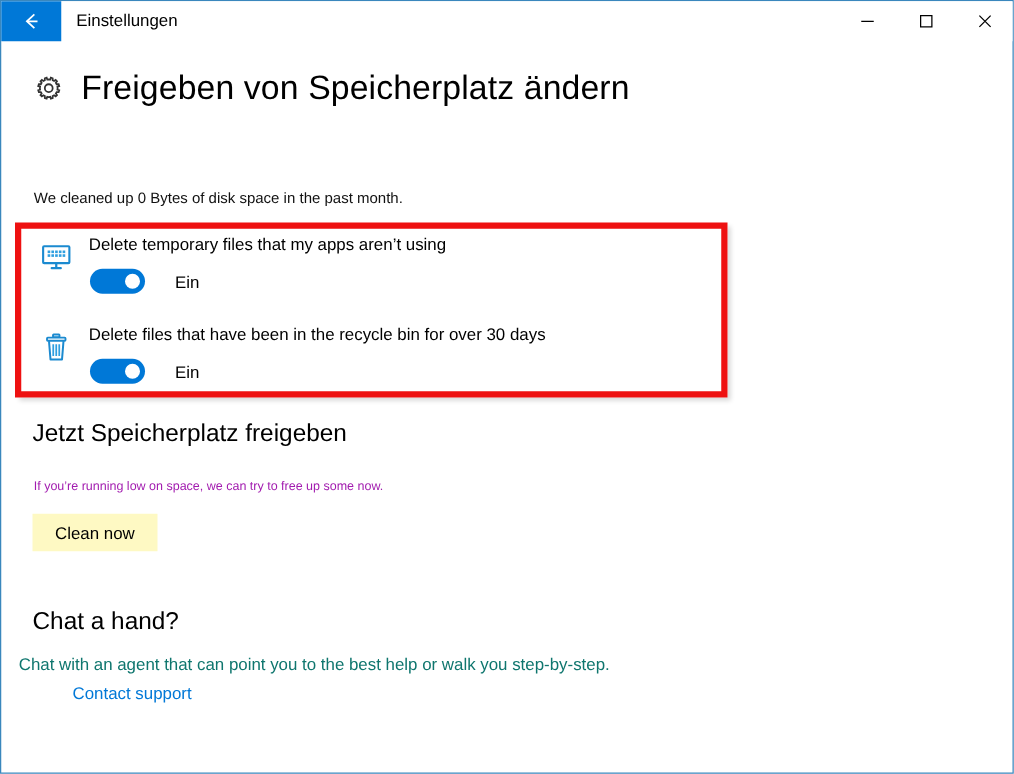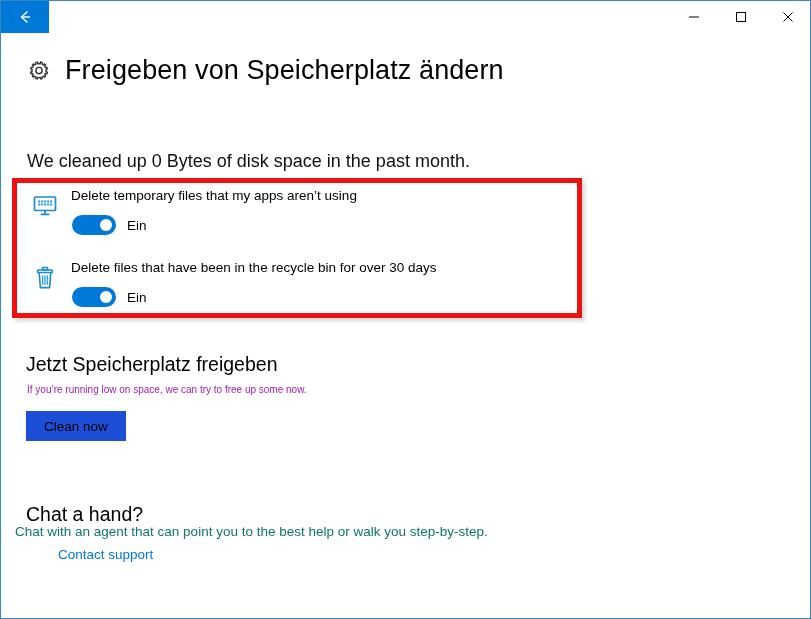--- a/index.html
+++ b/index.html
@@ -93,21 +93,21 @@
     font-weight: 300;
     color: #000000;
     white-space: nowrap;
     letter-spacing: 0.1px;
   }
 
   .subtitle {
     position: absolute;
     left: 26px;
     top: 118px;
-    font-size: 18px;
+    font-size: 12px;
     color: #111111;
     white-space: nowrap;
   }
 
   
   .highlight-box {
     position: absolute;
     left: 11px;
     top: 145px;
     width: 570px;
@@ -163,51 +163,50 @@
   .toggle .knob {
     position: absolute;
     right: 4px;
     top: 4px;
     width: 12px;
     height: 12px;
     border-radius: 50%;
     background: #ffffff;
   }
   .toggle-state {
-    margin-left: 11px;
+    margin-left: 24px;
     font-size: 13.5px;
     color: #000000;
   }
 
   
   .section-head {
     position: absolute;
     left: 25px;
     font-size: 19.5px;
     font-weight: 300;
     color: #000000;
     white-space: nowrap;
-    margin-top: 17px;
   }
   .sec1-head { top: 303px; }
   .sec1-desc {
     position: absolute;
     left: 26px;
     top: 351px;
     font-size: 10px;
     color: #a21caf;
     white-space: nowrap;
   }
   .clean-btn {
     position: absolute;
     left: 25px;
     top: 378px;
     min-width: 97px;
     height: 30px;
-    background: #1d4ed8;
+    background: #fef9c3;
     border: none;
     font-family: "Liberation Sans", sans-serif;
     font-size: 13.5px;
     color: #000000;
     cursor: pointer;
     padding: 0 18px;
     text-align: center;
   }
 
   .sec2-head { top: 453px; }
@@ -239,20 +238,21 @@
 
     <div class="back-btn">
       <span>
         <svg width="20" height="20" viewBox="0 0 20 20">
           <path d="M12.5 4.5 L6.5 10 L12.5 15.5" fill="none" stroke="#ffffff" stroke-width="1.4"></path>
           <path d="M6.6 10 L15 10" fill="none" stroke="#ffffff" stroke-width="1.4"></path>
         </svg>
       </span>
     </div>
 
+    <div class="title-text">Einstellungen</div>
 
     <div class="win-ctrl min">
       <span>
         <svg width="12" height="12" viewBox="0 0 12 12">
           <path d="M1 6 H11" stroke="#000000" stroke-width="1"></path>
         </svg>
       </span>
     </div>
 
     <div class="win-ctrl max">

